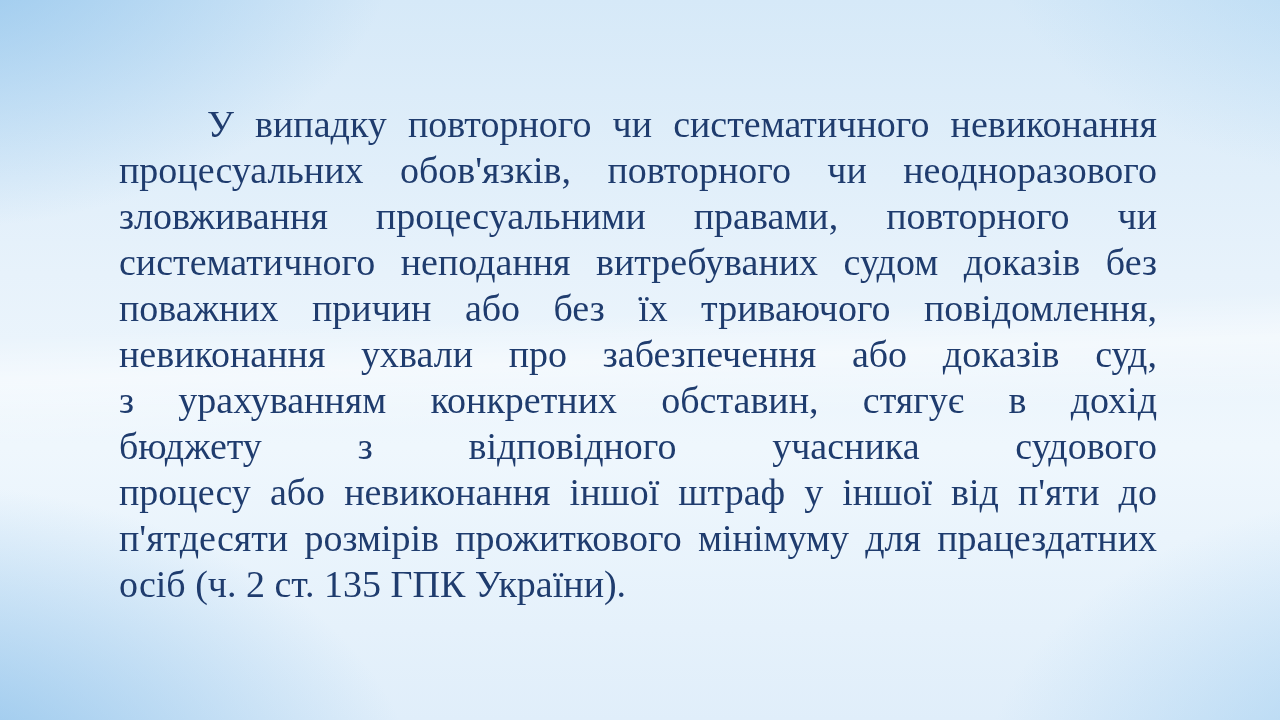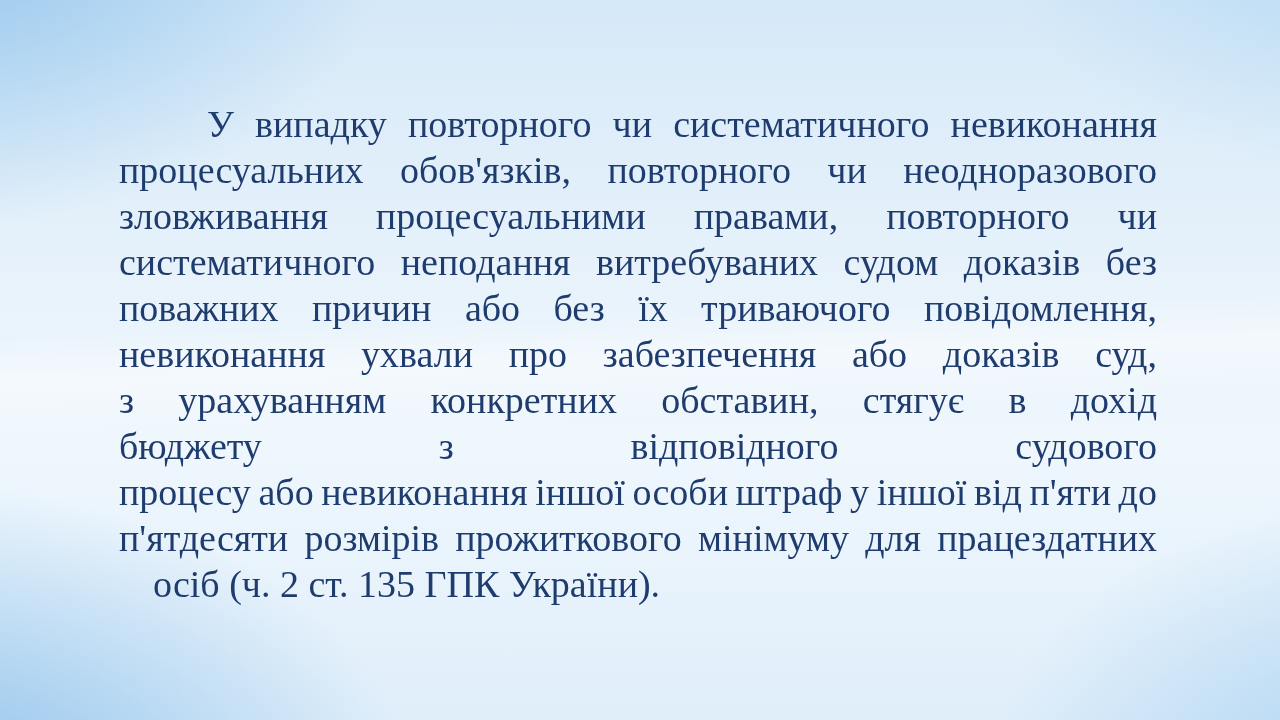--- a/index.html
+++ b/index.html
@@ -51,21 +51,20 @@
     white-space: nowrap;
   }
 
   .line.first {
     padding-left: 88px;
   }
 
   .line.last {
     display: block;
     text-align: left;
-    margin-left: 34px;
   }
 
   .word {
     flex: 0 0 auto;
   }
 </style>
 </head>
 <body>
 
 <div class="slide">
@@ -124,28 +123,28 @@
         <span class="word">конкретних</span>
         <span class="word">обставин,</span>
         <span class="word">стягує</span>
         <span class="word">в</span>
         <span class="word">дохід</span>
       </div>
       <div class="line">
         <span class="word">бюджету</span>
         <span class="word">з</span>
         <span class="word">відповідного</span>
+        <span class="word">учасника</span>
         <span class="word">судового</span>
       </div>
       <div class="line">
         <span class="word">процесу</span>
         <span class="word">або</span>
         <span class="word">невиконання</span>
         <span class="word">іншої</span>
-        <span class="word">особи</span>
         <span class="word">штраф</span>
         <span class="word">у</span>
         <span class="word">іншої</span>
         <span class="word">від</span>
         <span class="word">п'яти</span>
         <span class="word">до</span>
       </div>
       <div class="line">
         <span class="word">п'ятдесяти</span>
         <span class="word">розмірів</span>

